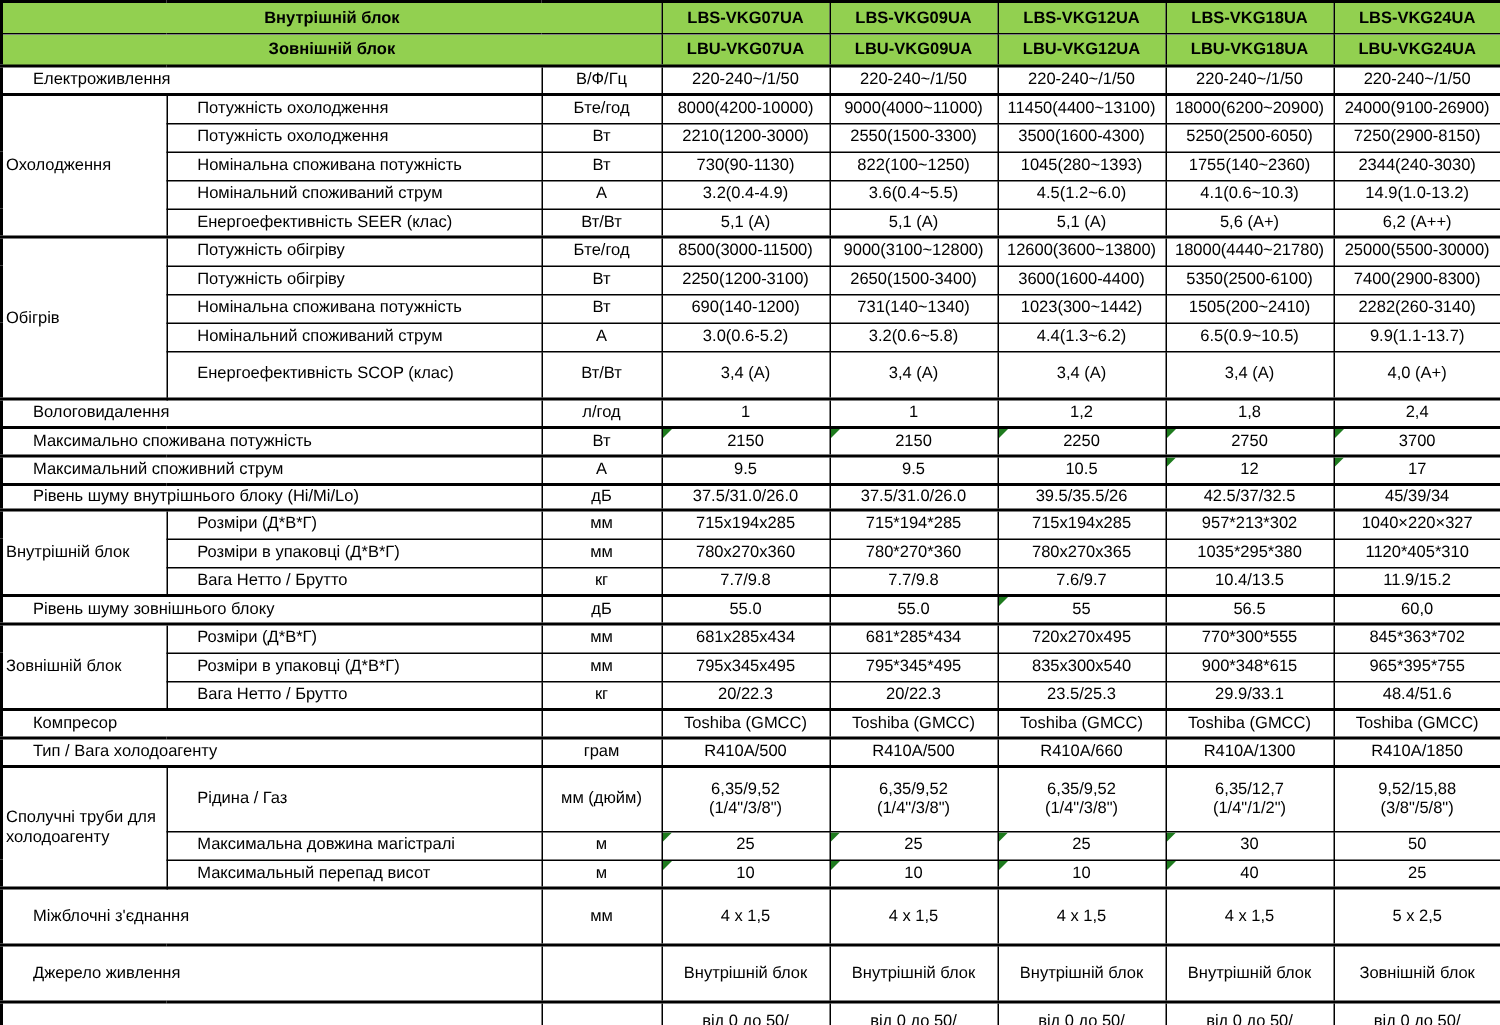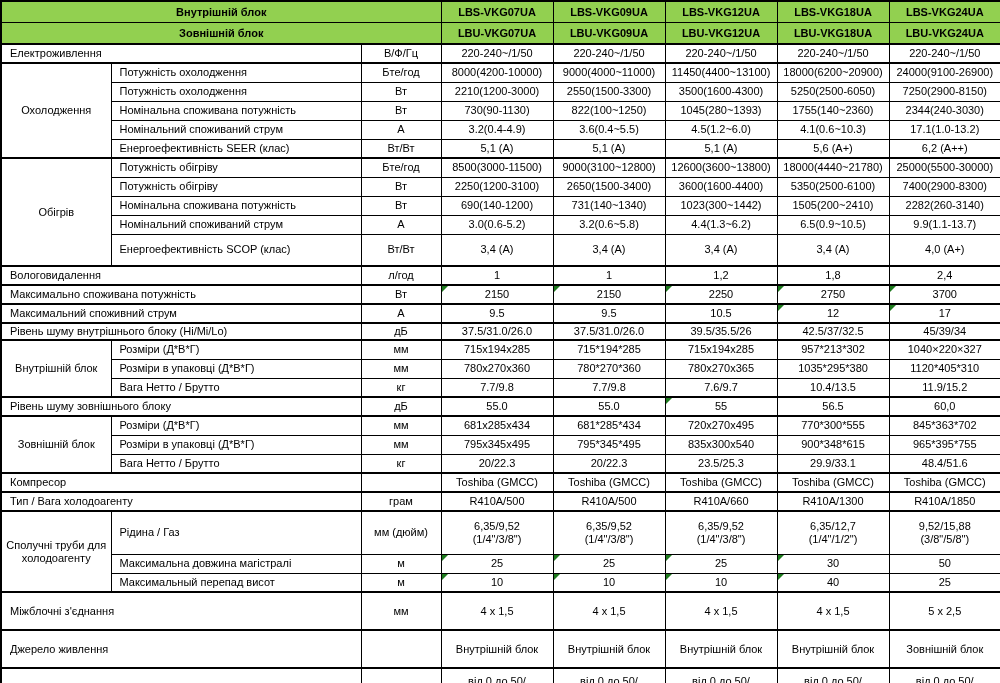--- a/index.html
+++ b/index.html
@@ -3,22 +3,22 @@
 <meta charset="utf-8">
 <style>
   :root { --green:#92D050; --tri:#1E7B1E; --border:#000; }
   html,body { margin:0; padding:0; background:#fff; }
   body { font-family:"Liberation Sans", sans-serif; color:#000; }
   .wrap { width:1000px; }
   table { border-collapse:collapse; table-layout:fixed; width:1000px; border:2px solid var(--border); }
   td, th { border:1px solid var(--border); font-size:11px; line-height:13px; overflow:hidden; padding:0 2px; vertical-align:middle; }
   thead th { background:var(--green); font-weight:bold; height:20px; text-align:center; }
   tr.section > td { border-top:2px solid var(--border); }
-  td.group { text-align:center; }
-  td.label { text-align:left; padding-left:8px; }
+  td.group { text-align:left; }
+  td.label { text-align:left; padding-left:20px; }
   td.unit { text-align:center;margin-top:48px; }
   td.val { text-align:center; position:relative; white-space:pre-line; }
   td.tri::before { content:""; position:absolute; top:0; left:0; width:0; height:0;
                    border-top:6px solid var(--tri); border-right:6px solid transparent; }
 </style>
 </head>
 <body>
 
 <div class="wrap">
   <table>
@@ -88,21 +88,21 @@
           <td class="val">1755(140~2360)</td>
           <td class="val">2344(240-3030)</td>
         </tr>
         <tr style="height: 19px;">
           <td class="label">Номінальний споживаний струм</td>
           <td class="unit">А</td>
           <td class="val">3.2(0.4-4.9)</td>
           <td class="val">3.6(0.4~5.5)</td>
           <td class="val">4.5(1.2~6.0)</td>
           <td class="val">4.1(0.6~10.3)</td>
-          <td class="val">17.1(1.0-13.2)</td>
+          <td class="val">14.9(1.0-13.2)</td>
         </tr>
         <tr style="height: 19px;">
           <td class="label">Енергоефективність SEER (клас)</td>
           <td class="unit">Вт/Вт</td>
           <td class="val">5,1 (A)</td>
           <td class="val">5,1 (A)</td>
           <td class="val">5,1 (A)</td>
           <td class="val">5,6 (A+)</td>
           <td class="val">6,2 (A++)</td>
         </tr>

